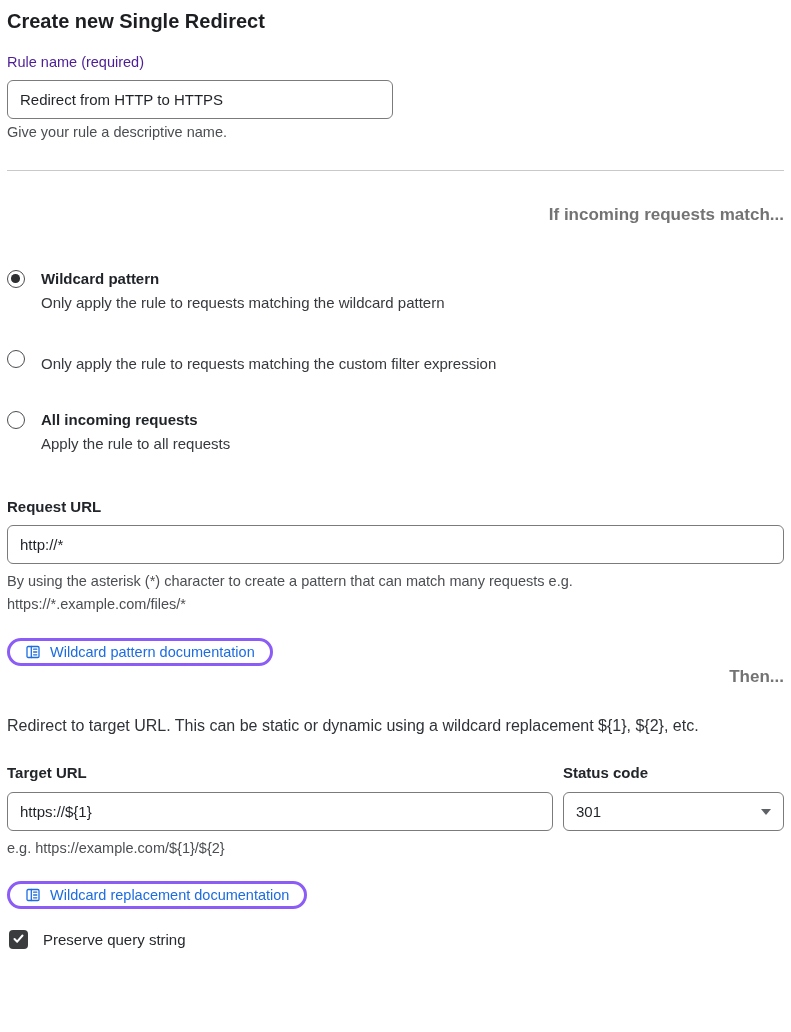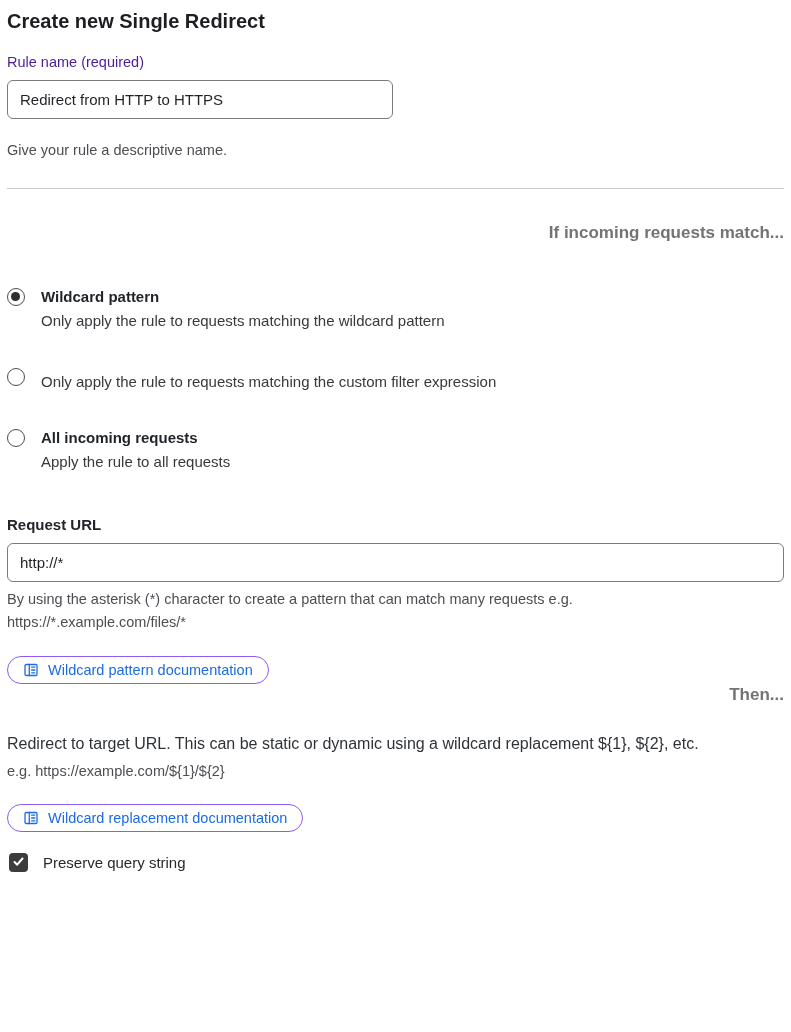--- a/index.html
+++ b/index.html
@@ -32,21 +32,21 @@
     font-family: "Liberation Sans", sans-serif;
     font-size: 15px;
     color: #1f2227;
     background: #fff;
     outline: none;
     margin-top: 10px;
     width: 100%;
   }
   .rule-name-input { width: 386px; }
 
-  .help-text { font-size: 14.5px; color: #4b4e52; margin-top: 20px; line-height: 23px; }
+  .help-text { font-size: 14.5px; color: #4b4e52; margin-top: 2px; line-height: 23px; }
 
   .divider { border: none; border-top: 1px solid #c9c9c9; margin: 26px 0 0 0; }
 
   .section-heading {
     font-size: 17px; font-weight: 700; color: #737373;
     margin: 0; line-height: 22px; text-align: right;
   }
   .match-heading { margin-top: 33px; }
   .then-heading { }
 
@@ -72,21 +72,21 @@
   }
   .radio-texts { margin-left: 16px; }
   .radio-title { font-size: 15px; font-weight: 700; color: #1f2328; line-height: 19px; }
   .radio-desc { font-size: 15px; color: #36393d; margin-top: 5px; line-height: 19px; }
 
   .request-url-label { margin-top: 45px; display: block; }
   .request-help { max-width: 650px; margin-top: 6px; }
 
   .doc-pill {
     display: inline-flex; align-items: center; gap: 9px;
-    border: 1px solid #8b5cf6;
+    border: 3px solid #8b5cf6;
     border-radius: 15px;
     background: #ffffff;
     color: #1d6ce0;
     font-family: "Liberation Sans", sans-serif;
     font-size: 14.5px;
     padding: 0 15px;
     height: 28px;
     cursor: pointer;
   }
   .doc-pill-1 { margin-top: 22px; }
@@ -185,20 +185,33 @@
         <line x1="8.6" y1="10.8" x2="11.8" y2="10.8"></line>
       </svg>
     </span>
     <span>Wildcard pattern documentation</span>
   </button>
 
   <h2 class="section-heading then-heading">Then...</h2>
 
   <div class="then-intro">Redirect to target URL. This can be static or dynamic using a wildcard replacement ${1}, ${2}, etc.</div>
 
+  <div class="target-row">
+    <div class="target-col">
+      <label class="field-label semibold">Target URL</label>
+      <input type="text" class="text-input" value="https://${1}" style="">
+    </div>
+    <div class="status-col">
+      <label class="field-label semibold">Status code</label>
+      <div class="select-box">
+        <span>301</span>
+        <span class="caret-down"></span>
+      </div>
+    </div>
+  </div>
 
   <div class="help-text eg-help">e.g. https://example.com/${1}/${2}</div>
 
   <button class="doc-pill doc-pill-2">
     <span>
       <svg width="16" height="16" viewBox="0 0 16 16" fill="none" stroke="#1d6ce0" stroke-width="1.3" stroke-linecap="round">
         <rect x="2" y="2.5" width="12" height="11" rx="1.2"></rect>
         <line x1="6.3" y1="2.5" x2="6.3" y2="13.5"></line>
         <line x1="8.6" y1="5.2" x2="11.8" y2="5.2"></line>
         <line x1="8.6" y1="8" x2="11.8" y2="8"></line>

